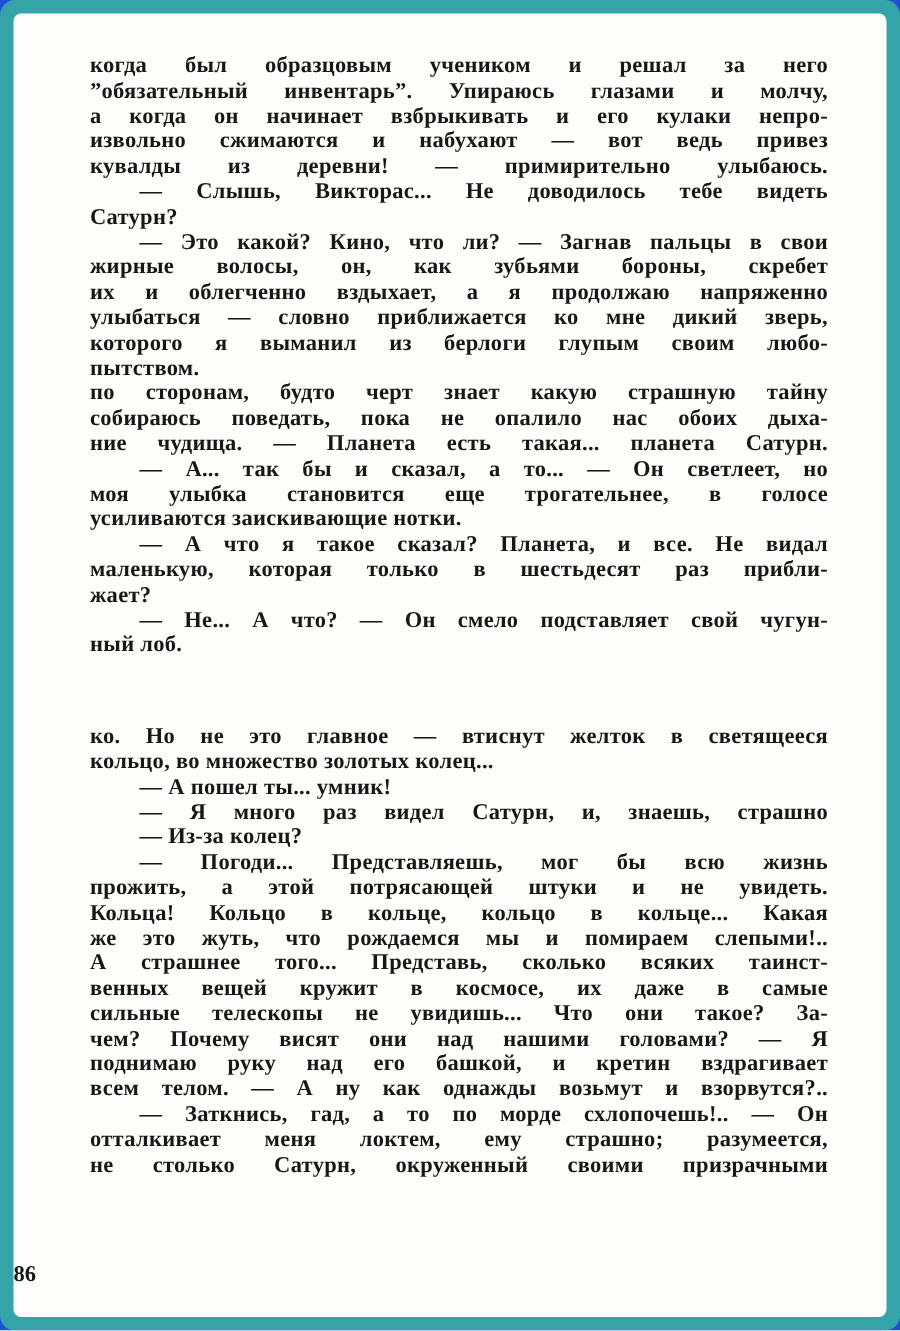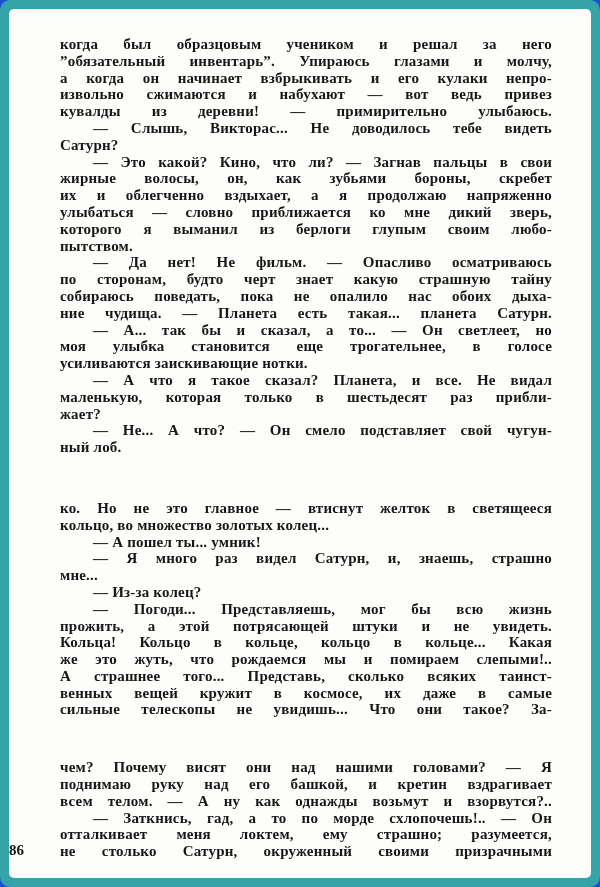--- a/index.html
+++ b/index.html
@@ -79,46 +79,44 @@
           <div class="text-line j" style="color: rgb(23, 23, 23);">извольно сжимаются и набухают — вот ведь привез</div>
           <div class="text-line j" style="color: rgb(23, 23, 23);">кувалды из деревни! — примирительно улыбаюсь.</div>
           <div class="text-line j ind" style="color: rgb(23, 23, 23);">— Слышь, Викторас... Не доводилось тебе видеть</div>
           <div class="text-line" style="color: rgb(23, 23, 23);">Сатурн?</div>
           <div class="text-line j ind" style="color: rgb(23, 23, 23);">— Это какой? Кино, что ли? — Загнав пальцы в свои</div>
           <div class="text-line j" style="color: rgb(23, 23, 23);">жирные волосы, он, как зубьями бороны, скребет</div>
           <div class="text-line j" style="color: rgb(23, 23, 23);">их и облегченно вздыхает, а я продолжаю напряженно</div>
           <div class="text-line j" style="color: rgb(23, 23, 23);">улыбаться — словно приближается ко мне дикий зверь,</div>
           <div class="text-line j" style="color: rgb(23, 23, 23);">которого я выманил из берлоги глупым своим любо-</div>
           <div class="text-line" style="color: rgb(23, 23, 23);">пытством.</div>
-          <div class="text-line j ind" style="color: rgb(23, 23, 23);">— Да нет! Не фильм. — Опасливо осматриваюсь</div>
           <div class="text-line j" style="color: rgb(23, 23, 23);">по сторонам, будто черт знает какую страшную тайну</div>
           <div class="text-line j" style="color: rgb(23, 23, 23);">собираюсь поведать, пока не опалило нас обоих дыха-</div>
           <div class="text-line j" style="color: rgb(23, 23, 23);">ние чудища. — Планета есть такая... планета Сатурн.</div>
           <div class="text-line j ind" style="color: rgb(23, 23, 23);">— А... так бы и сказал, а то... — Он светлеет, но</div>
           <div class="text-line j" style="color: rgb(23, 23, 23);">моя улыбка становится еще трогательнее, в голосе</div>
           <div class="text-line" style="color: rgb(23, 23, 23);">усиливаются заискивающие нотки.</div>
           <div class="text-line j ind" style="color: rgb(23, 23, 23);">— А что я такое сказал? Планета, и все. Не видал</div>
           <div class="text-line j" style="color: rgb(23, 23, 23);">маленькую, которая только в шестьдесят раз прибли-</div>
           <div class="text-line" style="color: rgb(23, 23, 23);">жает?</div>
           <div class="text-line j ind" style="color: rgb(23, 23, 23);">— Не... А что? — Он смело подставляет свой чугун-</div>
           <div class="text-line" style="color: rgb(23, 23, 23);">ный лоб.</div>
           <div class="text-line j" style="color: rgb(23, 23, 23); margin-top: 44px;">ко. Но не это главное — втиснут желток в светящееся</div>
           <div class="text-line" style="color: rgb(23, 23, 23);">кольцо, во множество золотых колец...</div>
           <div class="text-line ind" style="color: rgb(23, 23, 23);">— А пошел ты... умник!</div>
           <div class="text-line j ind" style="color: rgb(23, 23, 23);">— Я много раз видел Сатурн, и, знаешь, страшно</div>
-          <div class="text-line" style="color: rgb(23, 23, 23);">мне...</div>
           <div class="text-line ind" style="color: rgb(23, 23, 23);">— Из-за колец?</div>
           <div class="text-line j ind" style="color: rgb(23, 23, 23);">— Погоди... Представляешь, мог бы всю жизнь</div>
           <div class="text-line j" style="color: rgb(23, 23, 23);">прожить, а этой потрясающей штуки и не увидеть.</div>
           <div class="text-line j" style="color: rgb(23, 23, 23);">Кольца! Кольцо в кольце, кольцо в кольце... Какая</div>
           <div class="text-line j" style="color: rgb(23, 23, 23);">же это жуть, что рождаемся мы и помираем слепыми!..</div>
           <div class="text-line j" style="color: rgb(23, 23, 23);">А страшнее того... Представь, сколько всяких таинст-</div>
           <div class="text-line j" style="color: rgb(23, 23, 23);">венных вещей кружит в космосе, их даже в самые</div>
           <div class="text-line j" style="color: rgb(23, 23, 23);">сильные телескопы не увидишь... Что они такое? За-</div>
-          <div class="text-line j" style="color: rgb(23, 23, 23); margin-top: 41px;">чем? Почему висят они над нашими головами? — Я</div>
+          <div class="text-line j" style="color: rgb(23, 23, 23);">чем? Почему висят они над нашими головами? — Я</div>
           <div class="text-line j" style="color: rgb(23, 23, 23);">поднимаю руку над его башкой, и кретин вздрагивает</div>
           <div class="text-line j" style="color: rgb(23, 23, 23);">всем телом. — А ну как однажды возьмут и взорвутся?..</div>
           <div class="text-line j ind" style="color: rgb(23, 23, 23);">— Заткнись, гад, а то по морде схлопочешь!.. — Он</div>
           <div class="text-line j" style="color: rgb(23, 23, 23);">отталкивает меня локтем, ему страшно; разумеется,</div>
           <div class="text-line j" style="color: rgb(23, 23, 23);">не столько Сатурн, окруженный своими призрачными</div>
         </div>
       <div class="page-number">86</div>
     </div>
   </div>
 </div>

